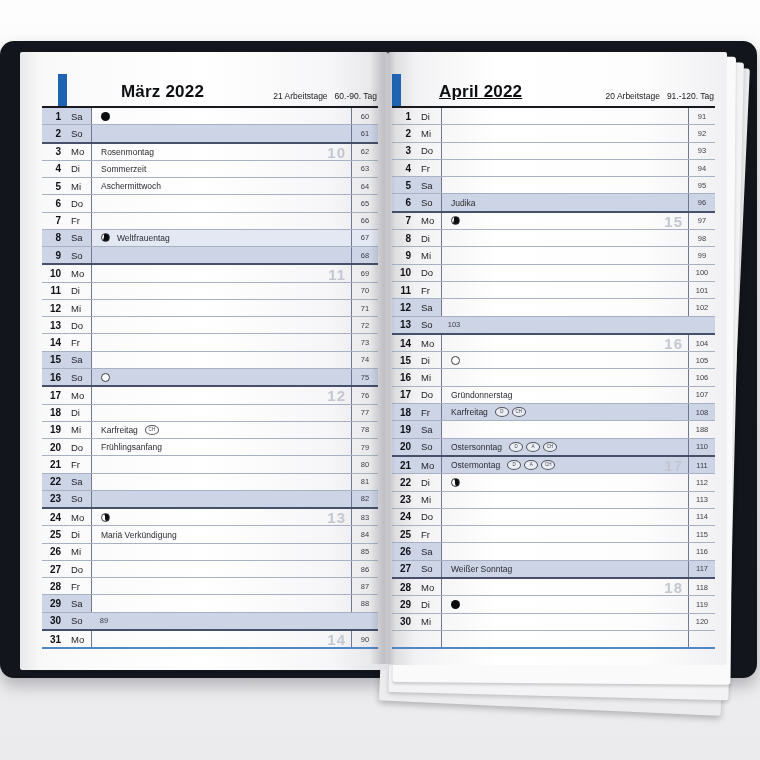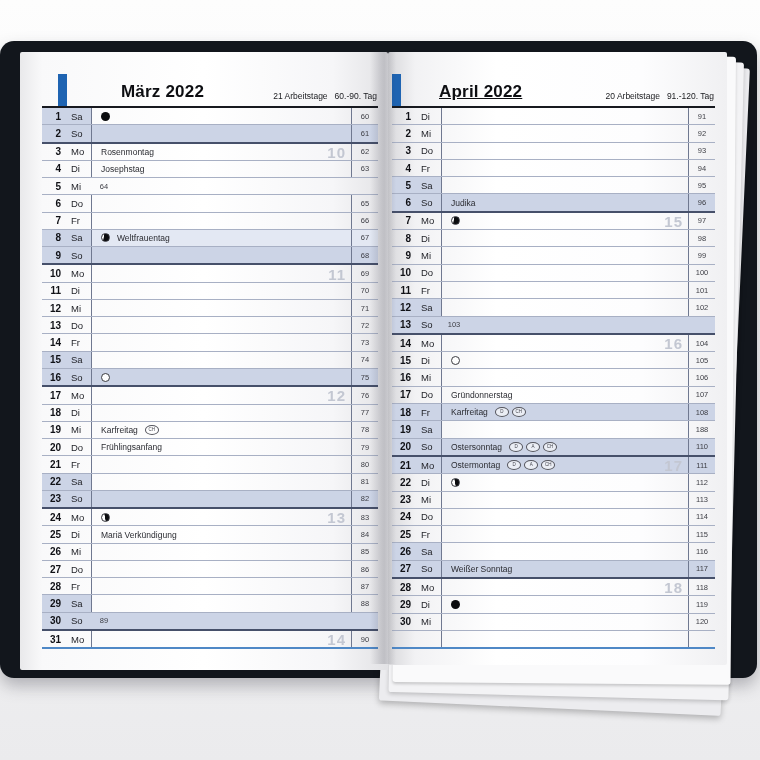--- a/index.html
+++ b/index.html
@@ -109,27 +109,30 @@
           <div class="c-main">
             <span class="evt">Rosenmontag</span>
             <span class="week">10</span>
           </div>
           <div class="c-doy">62</div>
         </div>
         <div class="row">
           <div class="c-num">4</div>
           <div class="c-ab">Di</div>
           <div class="c-main">
-            <span class="evt">Josephstag</span>
+            <span class="evt">Sommerzeit</span>
           </div>
           <div class="c-doy">63</div>
         </div>
         <div class="row">
           <div class="c-num">5</div>
           <div class="c-ab">Mi</div>
+          <div class="c-main">
+            <span class="evt">Aschermittwoch</span>
+          </div>
           <div class="c-doy">64</div>
         </div>
         <div class="row">
           <div class="c-num">6</div>
           <div class="c-ab">Do</div>
           <div class="c-main"></div>
           <div class="c-doy">65</div>
         </div>
         <div class="row">
           <div class="c-num">7</div>

